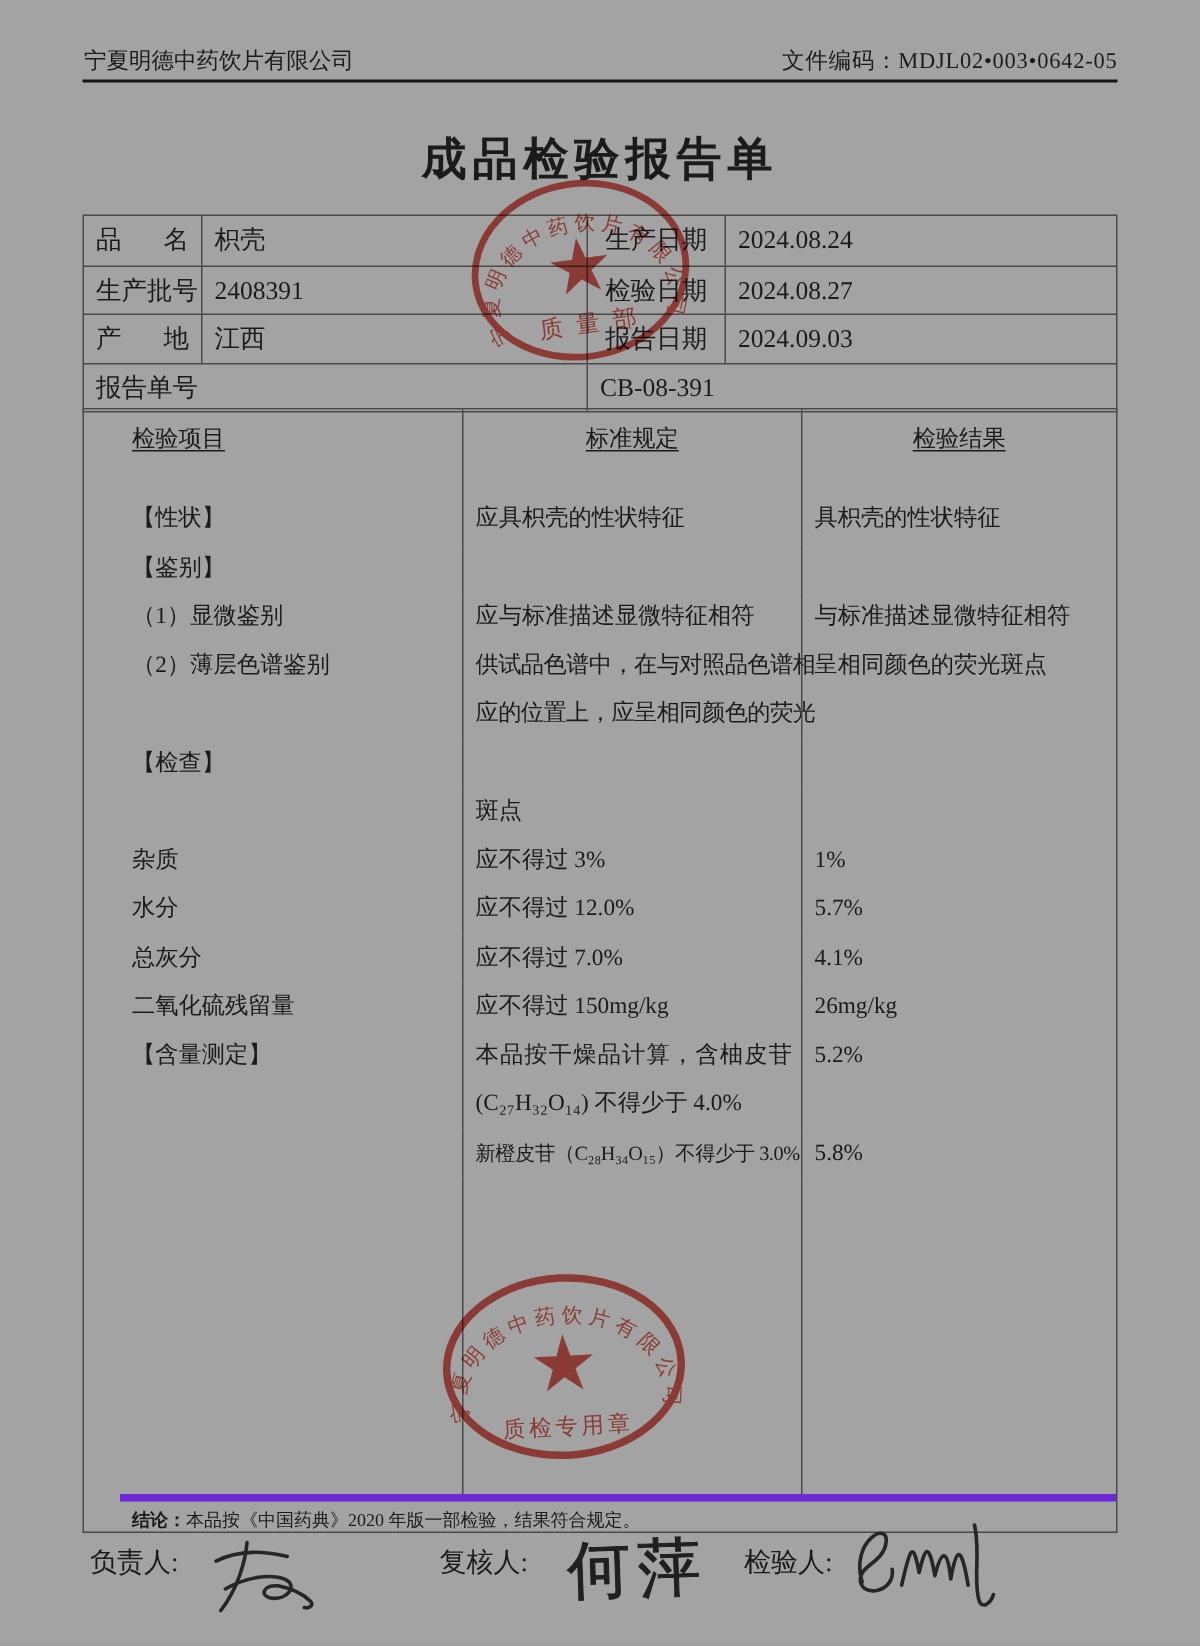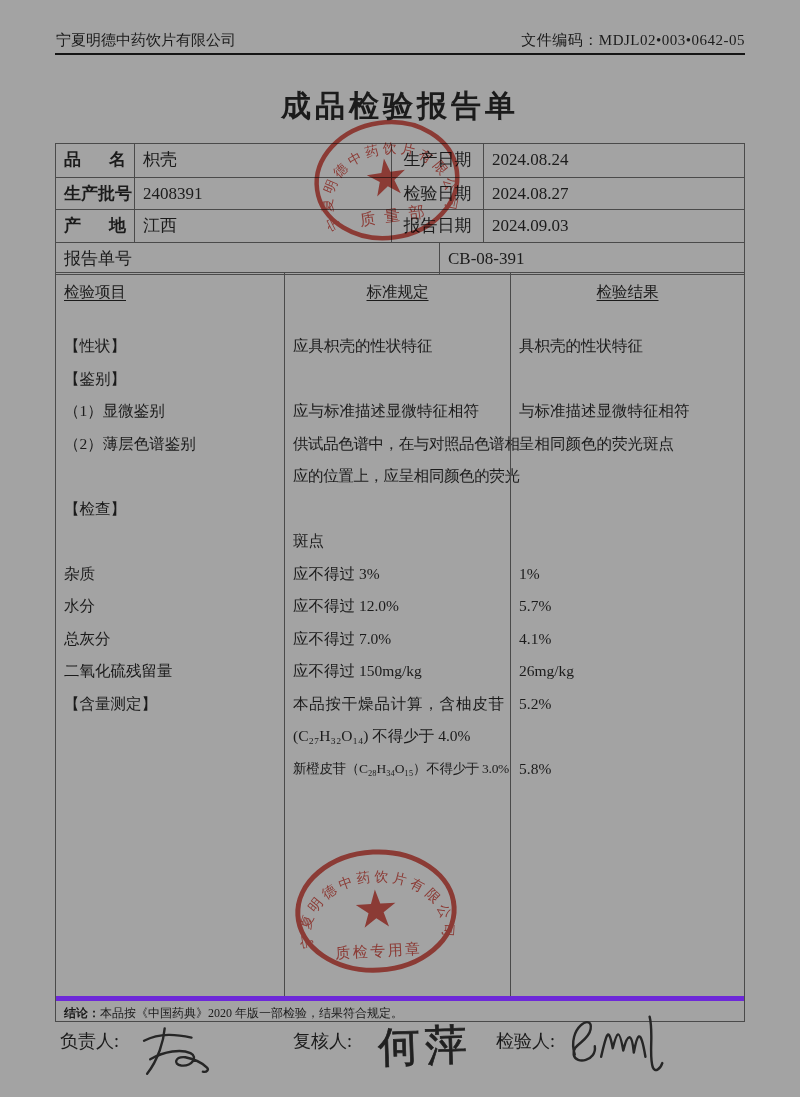--- a/index.html
+++ b/index.html
@@ -16,28 +16,28 @@
   .hdr .fcode { letter-spacing:.5px; }
   .hdr-rule { position:absolute; left:55px; right:55px; top:53px; border-top:2.5px solid #151515; }
   
   .title { position:absolute; left:0; right:0; top:86px; text-align:center;
            font-size:30px; font-weight:bold; letter-spacing:4px; }
   
   .info { position:absolute; left:55px; top:143px; width:690px; border:1px solid #4a4a4a; }
   .info-row { display:grid; grid-template-columns:78px 257px 92px 1fr; height:32.5px;
               line-height:31.5px; font-size:17px; }
   .info-row + .info-row { border-top:1px solid #4a4a4a; }
-  .info-row.last { grid-template-columns:335px 1fr;gap:48px; }
+  .info-row.last { grid-template-columns:335px 1fr; }
   .info-row > div { padding:0 8px; overflow:hidden; white-space:nowrap; }
   .info-row > div + div { border-left:1px solid #4a4a4a; }
-  .jlabel { text-align:justify; text-align-last:justify;font-weight:bold; }
+  .jlabel { text-align:justify; text-align-last:justify; }
   .dlabel { text-align:center; padding:0 2px !important; }
   
   .main { position:absolute; left:55px; top:272px; width:690px; height:750px;
-          border:1px solid #4a4a4a; display:flex; flex-direction:column; }
+          border:1px solid #4a4a4a; display:flex; flex-direction:column;padding-left:24px; }
   .mt-header { display:grid; grid-template-columns:228px 226px 1fr; height:57px; font-size:15.5px; }
   .mt-header > div { padding-top:9px; }
   .mt-header span { text-decoration:underline; text-underline-offset:3px; }
   .mt-header .h1 { padding-left:8px; }
   .mt-header .h2, .mt-header .h3 { text-align:center; }
   .mt-header > div + div { border-left:1px solid #4a4a4a; }
   .mt-body { flex:1; display:flex; flex-direction:column; }
   .mt-line { display:grid; grid-template-columns:228px 226px 1fr; height:32.5px;
              line-height:32.5px; font-size:15.5px; }
   .mt-line > div { padding:0 6px 0 8px; white-space:nowrap; }

